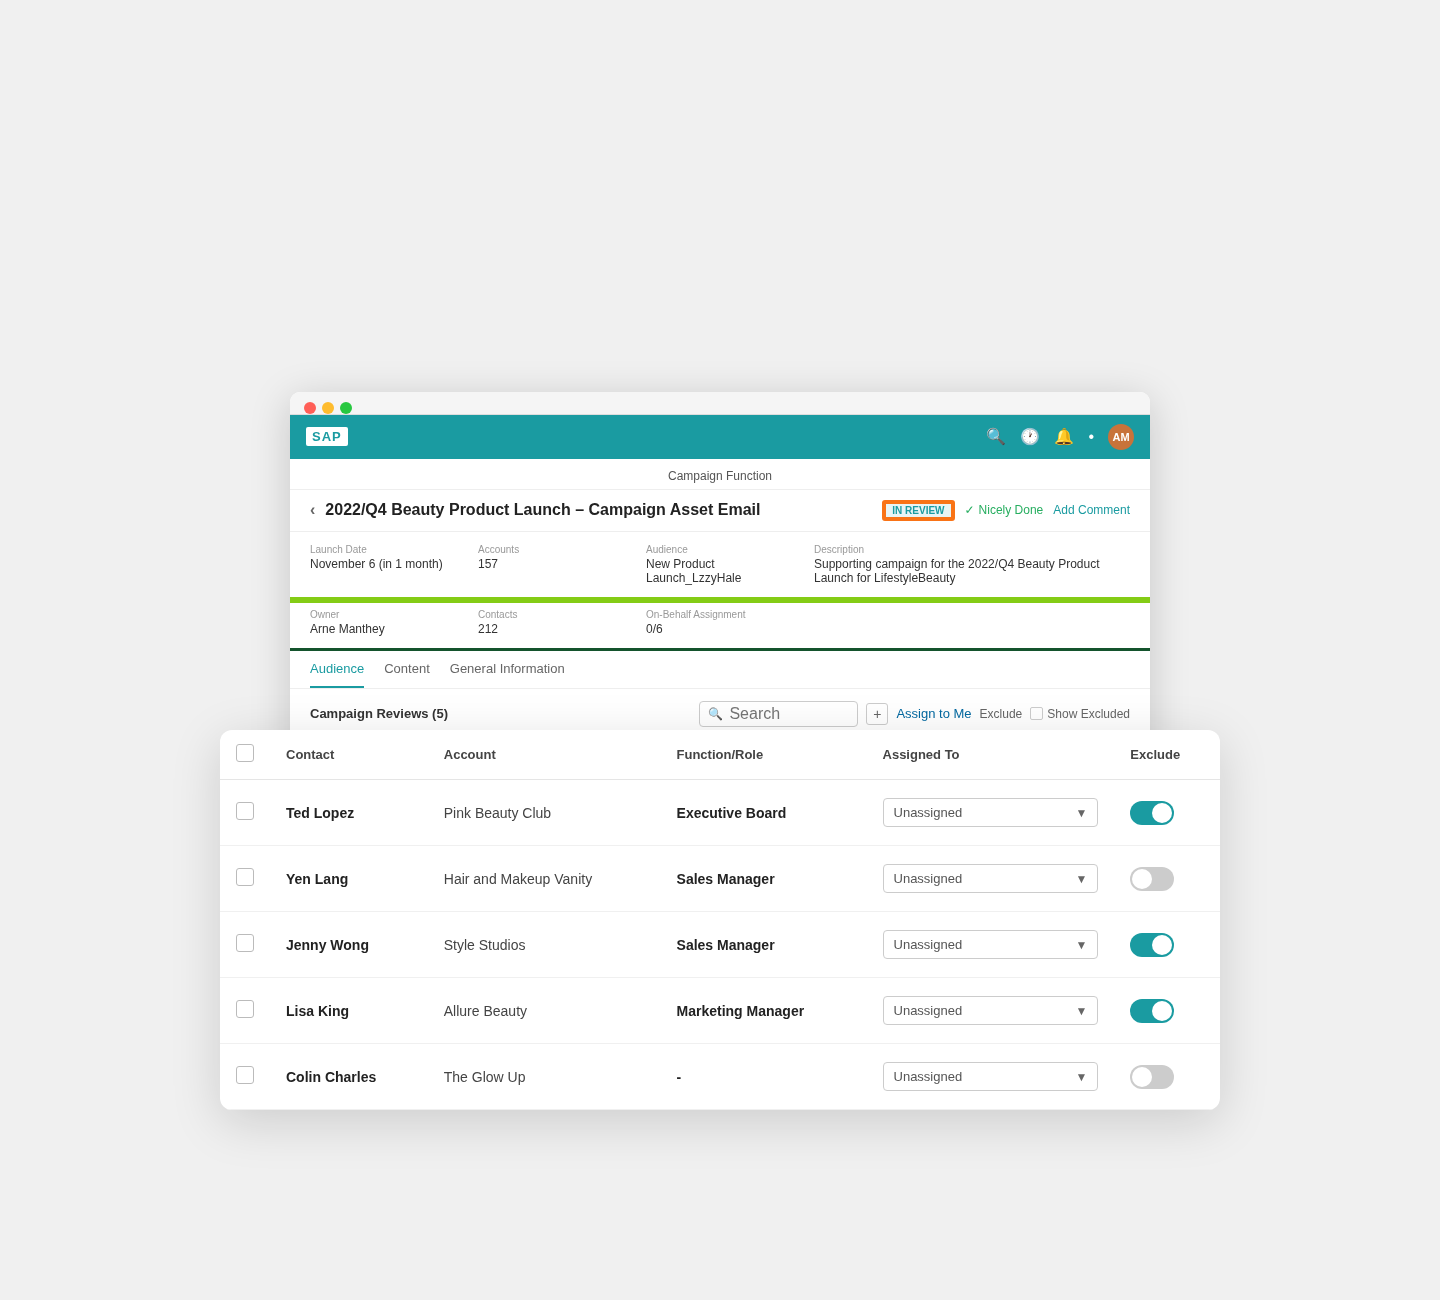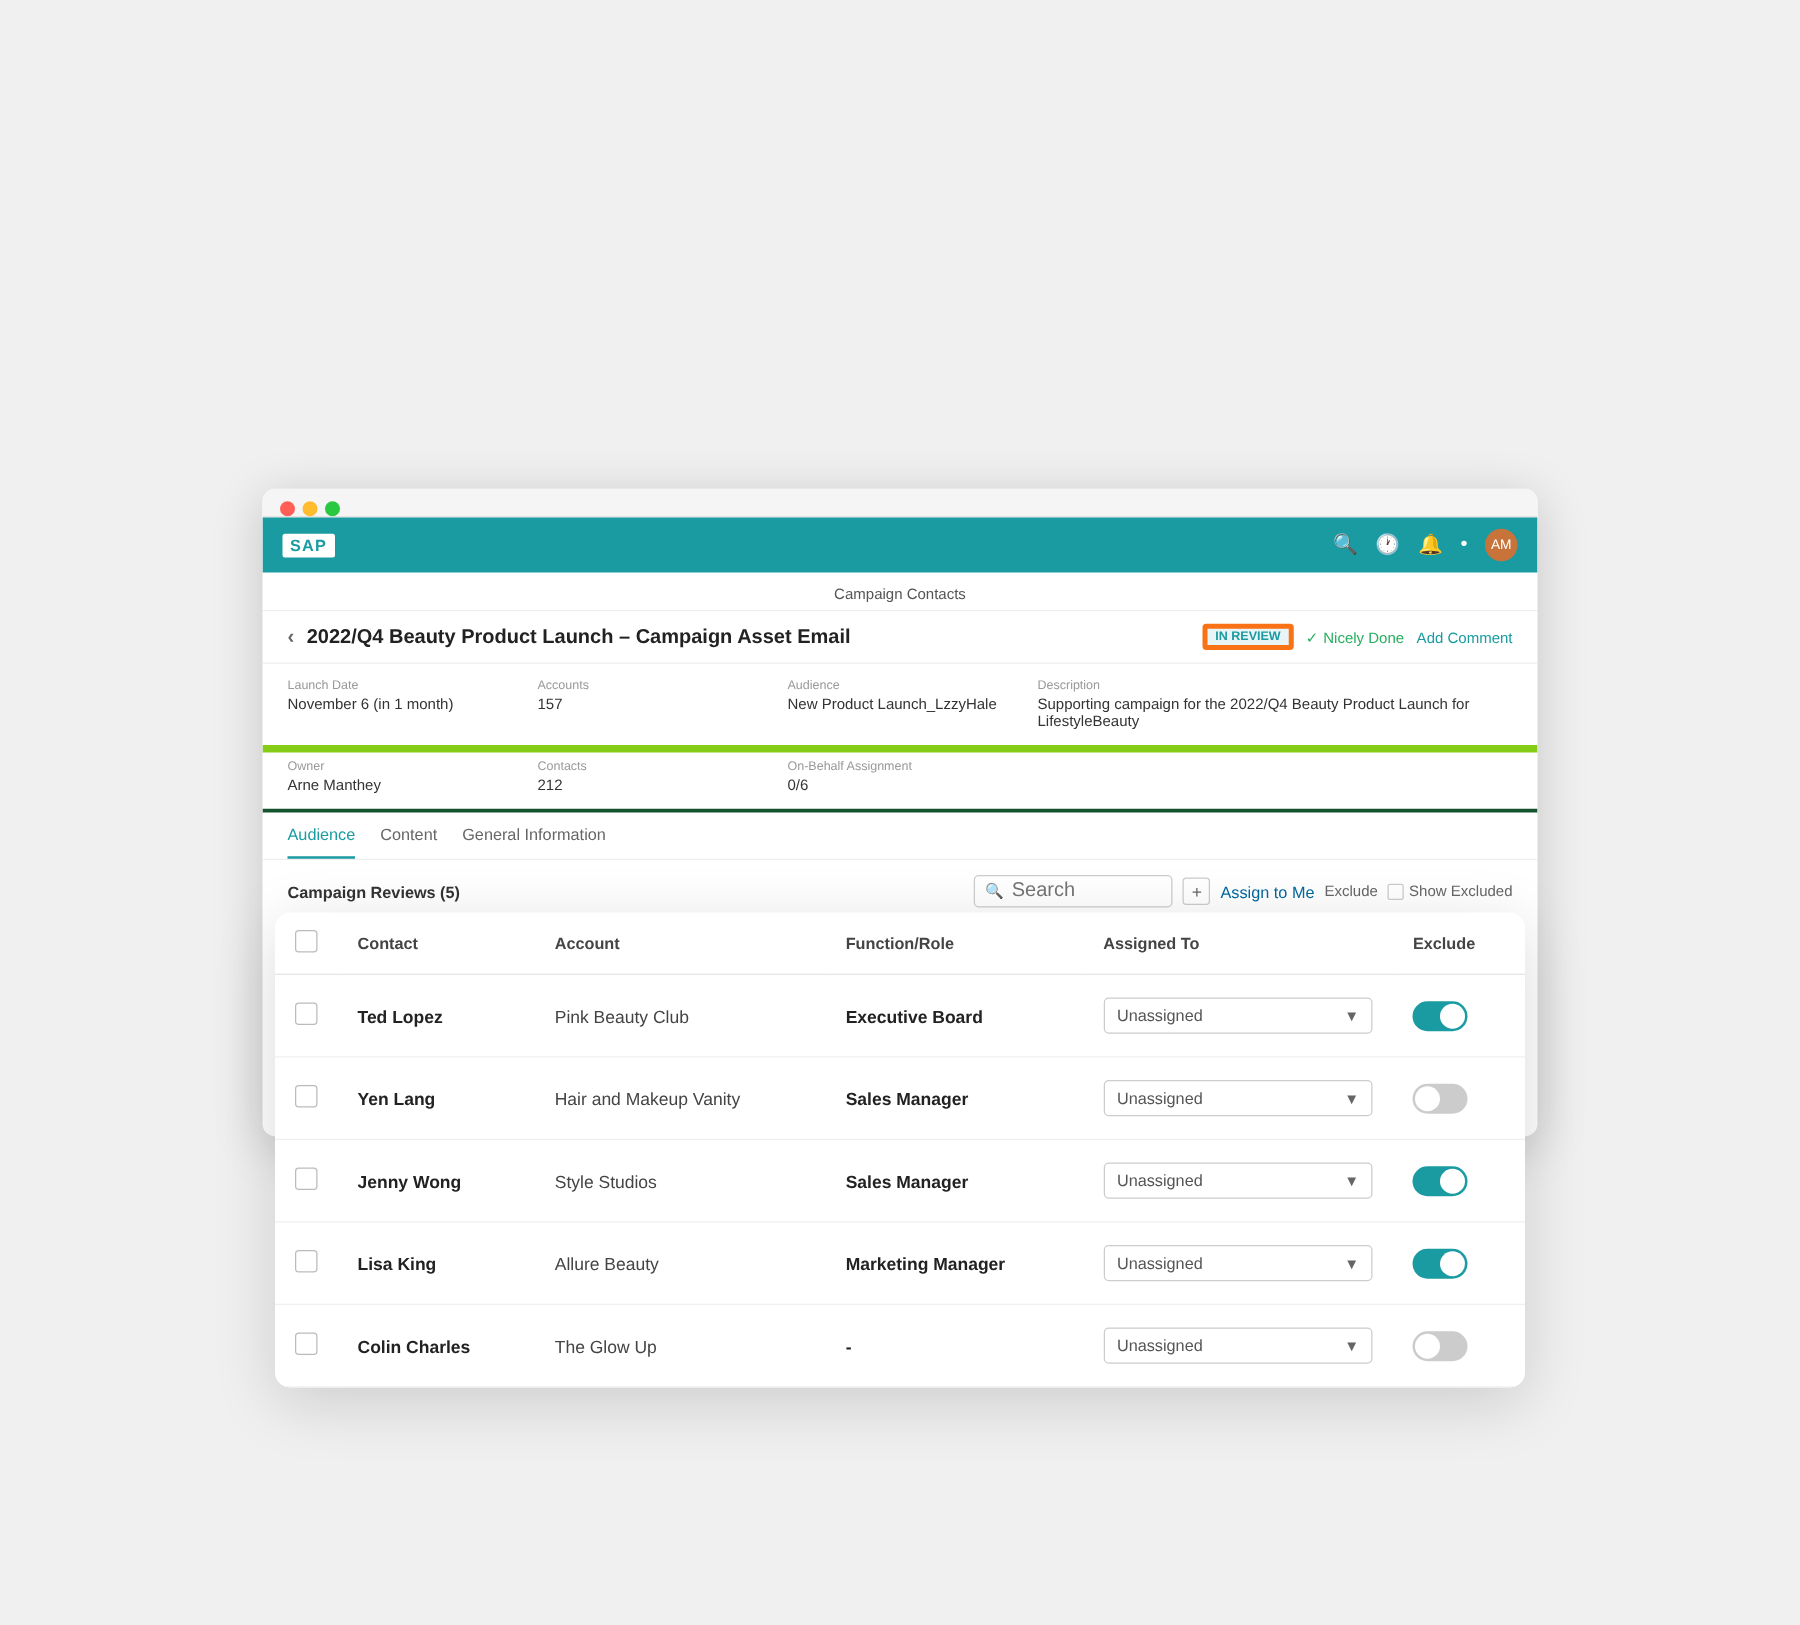--- a/index.html
+++ b/index.html
@@ -18,21 +18,21 @@
       width: 1440px;
       height: 1300px;
       display: flex;
       align-items: center;
       justify-content: center;
       position: relative;
     }
 
     
     .browser-window {
-      width: 1020px;
+      width: 860px;
       background: #fff;
       border-radius: 10px;
       box-shadow: 0 8px 40px rgba(0,0,0,0.18);
       overflow: hidden;
       position: relative;
       z-index: 2;
     }
 
     .browser-chrome {
       background: #f5f5f5;
@@ -90,21 +90,21 @@
     .avatar {
       width: 26px;
       height: 26px;
       border-radius: 50%;
       background: #c8733a;
       display: flex;
       align-items: center;
       justify-content: center;
       color: #fff;
       font-size: 11px;
-      font-weight: normal;
+      font-weight: bold;
     }
 
     
     .page-header {
       text-align: center;
       padding: 10px 0 6px;
       font-size: 12px;
       color: #555;
       border-bottom: 1px solid #eee;
     }
@@ -496,21 +496,21 @@
       <div class="sap-header-icons">
         <span class="sap-header-icon">🔍</span>
         <span class="sap-header-icon">🕐</span>
         <span class="sap-header-icon">🔔</span>
         <span class="sap-header-icon">•</span>
         <div class="avatar">AM</div>
       </div>
     </div>
 
     <div class="page-header">
-      <span>Campaign Contacts</span>
+      <span>Campaign Function</span>
     </div>
 
     <div class="campaign-title-bar">
       <span class="back-btn">‹</span>
       <span class="campaign-title">2022/Q4 Beauty Product Launch – Campaign Asset Email</span>
       <span class="status-badge">IN REVIEW</span>
       <div class="nicely-done">
         <span>✓</span>
         <span>Nicely Done</span>
       </div>

